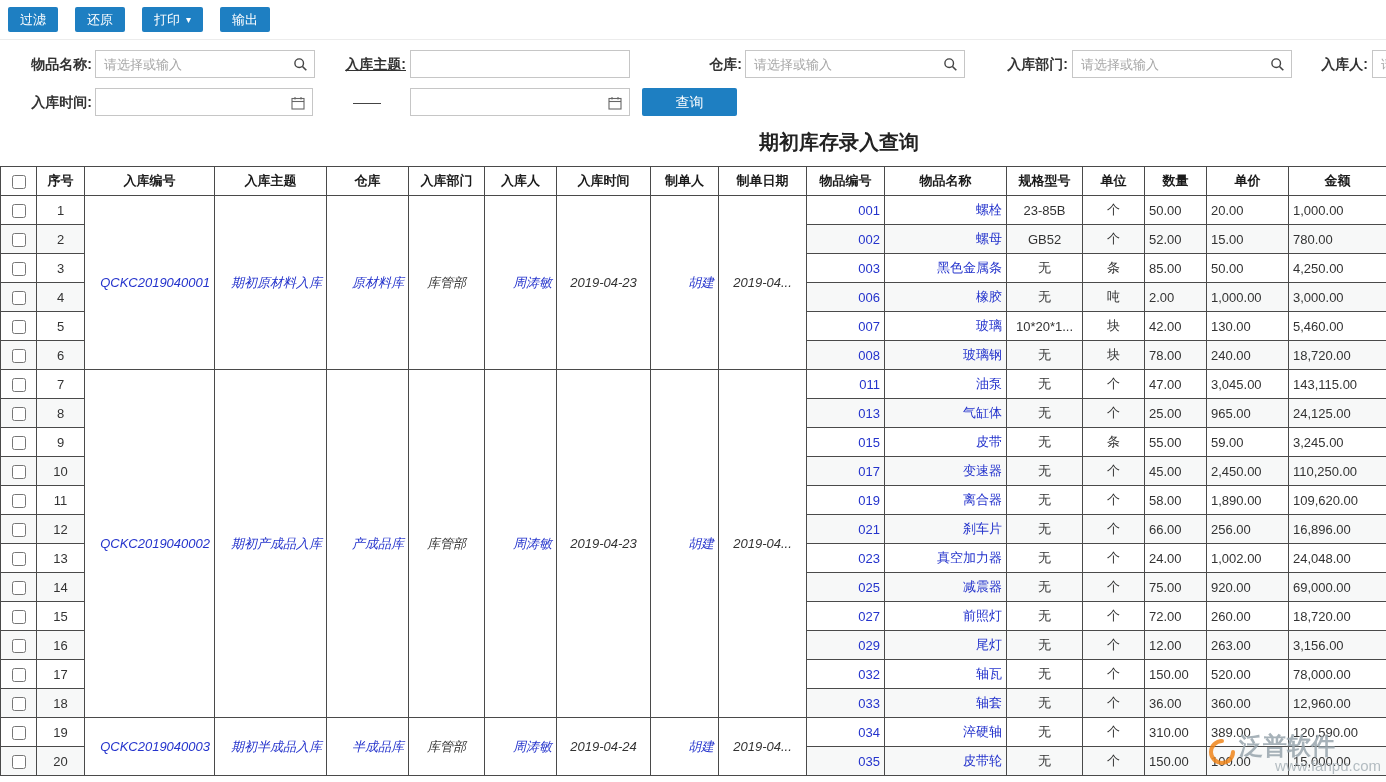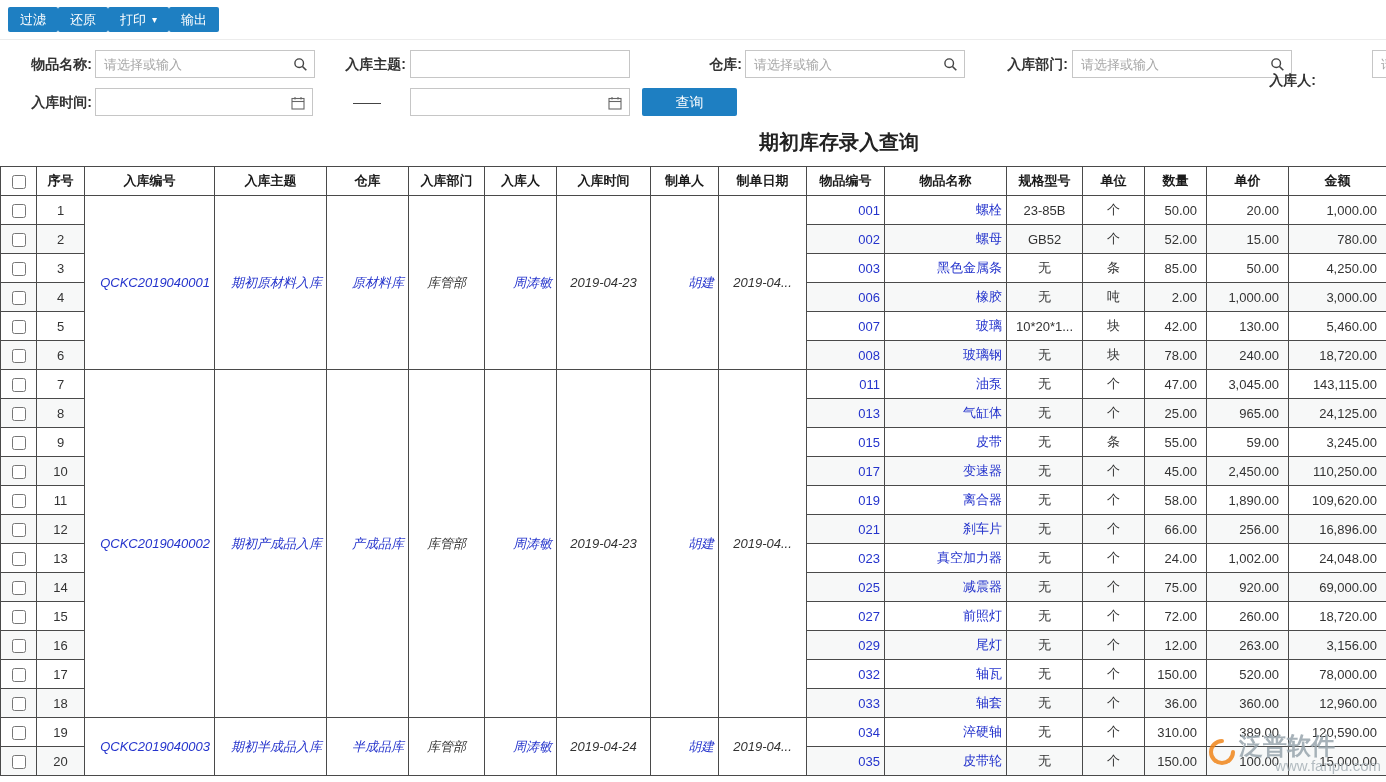--- a/index.html
+++ b/index.html
@@ -12,20 +12,21 @@
   }
   :root {
     --accent: #1E7FC2;
     --link: #2433CC;
     --grid: #4A4A4A;
   }
   
   .toolbar {
     display: flex;
     align-items: center;
+    gap: 17px;
     padding: 6px 0 6px 8px;
     height: 40px;
     border-bottom: 1px solid #ececec;
   }
   .btn {
     background: var(--accent);
     color: #fff;
     border: none;
     border-radius: 2px;
     font-size: 13px;
@@ -105,21 +106,21 @@
     border: 1px solid var(--grid);
     height: 29px;
     padding: 0 4px;
     overflow: hidden;
     white-space: nowrap;
     text-overflow: ellipsis;
     background: #fff;
   }
   th { font-weight: bold; color: #1a1a1a; text-align: center; }
   td.c { text-align: center; }
-  td.r { text-align: right; padding-right: 9px; }
+  td.r { text-align: left; padding-right: 9px; }
   td.link { color: var(--link); cursor: pointer; text-align: right; }
   tr.even td { background: #f7f8f8; }
   td.merged { background: #fff !important; vertical-align: middle; font-style: italic; }
   .chk { text-align: center; }
   .chk input { width: 14px; height: 14px; vertical-align: middle; cursor: pointer; }
   
   .watermark {
     position: absolute;
     right: 5px; bottom: 8px;
     display: flex;
@@ -155,42 +156,42 @@
 
   <span class="field-label" style="left:20px; top:10px; width:72px;">物品名称:</span>
   <input class="inp" style="left: 95px; top: 10px; width: 220px;" placeholder="请选择或输入">
   <span class="in-icon" style="left:292px; top:16px;">
     <svg width="15" height="15" viewBox="0 0 15 15">
         <circle cx="6.2" cy="6.2" r="4.3" fill="none" stroke="#444" stroke-width="1.4"></circle>
         <line x1="9.5" y1="9.5" x2="13.3" y2="13.3" stroke="#444" stroke-width="1.6"></line>
       </svg>
   </span>
 
-  <span class="field-label" style="left:330px; top:10px; width:76px;">入库主题:</span>
+  <span class="field-label" style="left:330px; top:10px; width:76px;text-decoration:underline;">入库主题:</span>
   <input class="inp plain" style="left: 410px; top: 10px; width: 220px;">
 
   <span class="field-label" style="left:640px; top:10px; width:102px;">仓库:</span>
   <input class="inp" style="left: 745px; top: 10px; width: 220px;" placeholder="请选择或输入">
   <span class="in-icon" style="left:942px; top:16px;">
     <svg width="15" height="15" viewBox="0 0 15 15">
         <circle cx="6.2" cy="6.2" r="4.3" fill="none" stroke="#444" stroke-width="1.4"></circle>
         <line x1="9.5" y1="9.5" x2="13.3" y2="13.3" stroke="#444" stroke-width="1.6"></line>
       </svg>
   </span>
 
   <span class="field-label" style="left:985px; top:10px; width:83px;">入库部门:</span>
   <input class="inp" style="left: 1072px; top: 10px; width: 220px;" placeholder="请选择或输入">
   <span class="in-icon" style="left:1269px; top:16px;">
     <svg width="15" height="15" viewBox="0 0 15 15">
         <circle cx="6.2" cy="6.2" r="4.3" fill="none" stroke="#444" stroke-width="1.4"></circle>
         <line x1="9.5" y1="9.5" x2="13.3" y2="13.3" stroke="#444" stroke-width="1.6"></line>
       </svg>
   </span>
 
-  <span class="field-label" style="left:1250px; top:10px; width:66px;margin-top:16px;">入库人:</span>
+  <span class="field-label" style="left:1302px; top:10px; width:66px;">入库人:</span>
   <input class="inp" style="left: 1372px; top: 10px; width: 220px;" placeholder="请选择或输入">
 
   <span class="field-label" style="left:20px; top:48px; width:72px;">入库时间:</span>
   <input class="inp" style="left: 95px; top: 48px; width: 218px;">
   <span class="in-icon" style="left:290px; top:55px;">
     <svg width="14" height="14" viewBox="0 0 14 14">
         <rect x="1" y="2.5" width="12" height="10.5" fill="none" stroke="#666" stroke-width="1.1"></rect>
         <line x1="1" y1="5.5" x2="13" y2="5.5" stroke="#666" stroke-width="1.1"></line>
         <line x1="4" y1="1" x2="4" y2="3.5" stroke="#666" stroke-width="1.1"></line>
         <line x1="10" y1="1" x2="10" y2="3.5" stroke="#666" stroke-width="1.1"></line>

